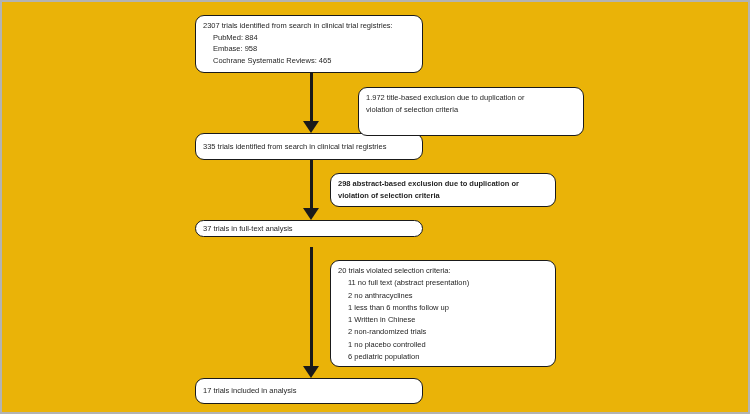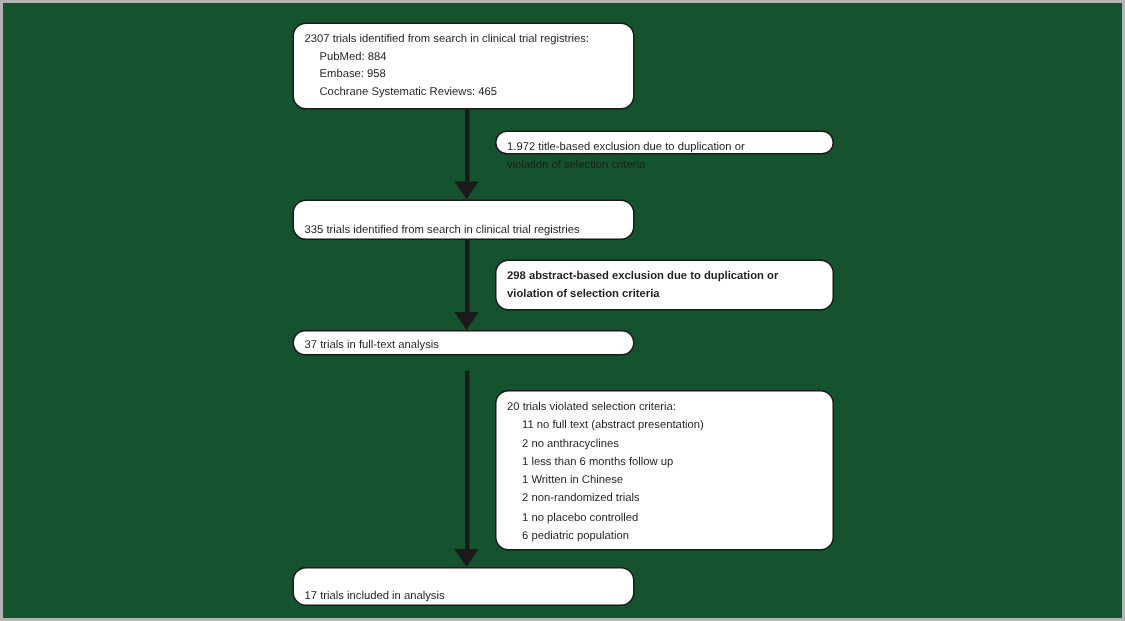--- a/index.html
+++ b/index.html
@@ -6,62 +6,62 @@
     margin: 0;
     padding: 0;
     background: #ffffff;
   }
   .frame {
     position: relative;
     width: 750px;
     height: 414px;
     box-sizing: border-box;
     border: 2px solid #b3b3b3;
-    background: #14532d;
+    background: #eab308;
     font-family: "Liberation Sans", sans-serif;
     color: #1f1f1f;
     overflow: hidden;
   }
   .box {
     position: absolute;
     box-sizing: border-box;
     border: 1.5px solid #1a1a1a;
     border-radius: 9px;
     background: #ffffff;
     font-size: 7.5px;
     line-height: 11.6px;
     color: #1f1f1f;
   }
   .main-col { left: 193px; width: 228px; }
   .side-col { left: 328px; width: 226px; }
   .multi { padding: 4px 7px 2px 7px; }
   .single {
     display: flex;
-    align-items: flex-end;
+    align-items: center;
     padding: 0 7px;
   }
   .tline { white-space: nowrap; }
   .indent { padding-left: 10px; white-space: nowrap; }
   .arrow-line {
     position: absolute;
     left: 308px;
     width: 3px;
     background: #1a1a1a;
   }
   .arrow-head {
     position: absolute;
     left: 301px;
     width: 0;
     height: 0;
     border-left: 8.5px solid transparent;
     border-right: 8.5px solid transparent;
     border-top: 12px solid #1a1a1a;
   }
   #box-identified   { top: 13px;  height: 58px; }
-  #box-title-excl   { top: 85px;  height: 16px; }
+  #box-title-excl   { top: 85px;  height: 49px; margin-left: 28px; }
   #box-screened     { top: 131px; height: 27px; }
   #box-abstract-excl{ top: 171px; height: 34px; font-weight: bold; }
   #box-fulltext     { top: 218px; height: 17px; }
   #box-violated     { top: 258px; height: 107px; line-height: 12.3px; }
   #box-included     { top: 376px; height: 26px; }
   #arrow1-line { top: 71px;  height: 48px; }
   #arrow1-head { top: 119px; }
   #arrow2-line { top: 158px; height: 48px; }
   #arrow2-head { top: 206px; }
   #arrow3-line { top: 245px; height: 119px; }

